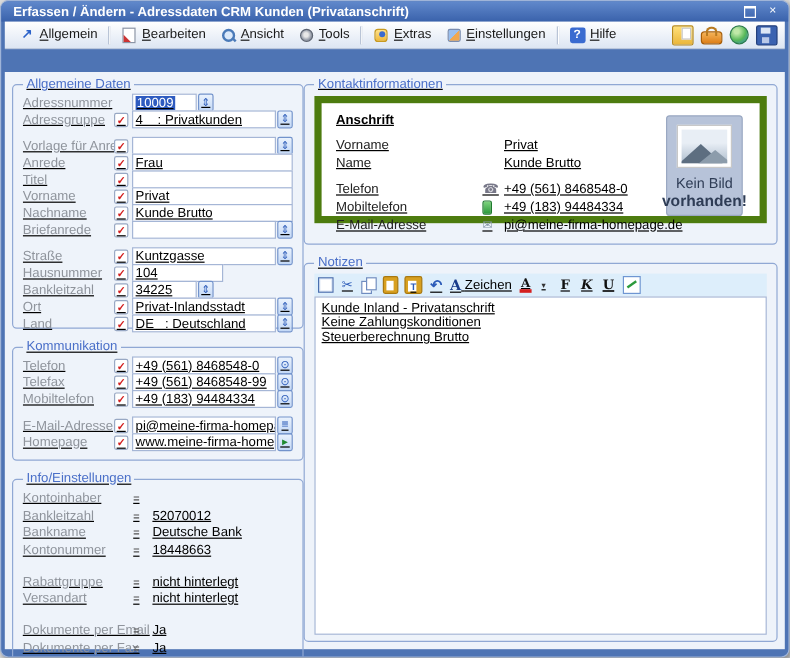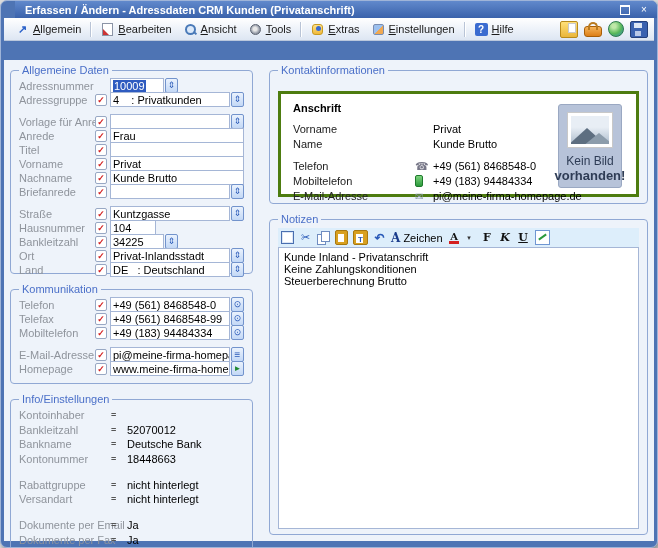--- a/index.html
+++ b/index.html
@@ -1,20 +1,20 @@
 <!DOCTYPE html>
 <html><head>
 <meta charset="utf-8">
 <style>
   html,body{margin:0;padding:0;width:658px;height:548px;overflow:hidden;background:#dcdcdc;
     font-family:"Liberation Sans",sans-serif;font-size:11px;color:#000;}
   .window{position:absolute;inset:0;background:#4e74b4;border:1px solid #9fb4d8;border-radius:7px;
     box-shadow:2px 3px 5px rgba(0,0,0,.35);overflow:hidden;box-sizing:border-box;}
   
-  .titlebar{position:absolute;left:14px;right:0;top:0;height:17px;
+  .titlebar{position:absolute;left:0;right:0;top:0;height:17px;
     background:linear-gradient(#6189cc,#3a62ab);display:flex;align-items:center;padding:0 6px 0 10px;box-sizing:border-box;}
   .titlebar .ttl{color:#fff;font-weight:bold;font-size:11px;flex:1;white-space:nowrap;overflow:hidden;}
   .winbtn{width:14px;height:12px;margin-left:5px;display:flex;align-items:center;justify-content:center;
     color:#fff;font-size:10px;line-height:10px;cursor:default;}
   .restore-glyph{width:8px;height:7px;border:1px solid #fff;border-top:2px solid #fff;background:transparent;}
   
   .menubar{position:absolute;left:3px;right:3px;top:17px;height:23px;
     background:linear-gradient(#ffffff,#dde6f3);border-bottom:1px solid #bac7dc;
     display:flex;align-items:center;padding:0 6px;box-sizing:border-box;}
   .mitem{display:flex;align-items:center;gap:4px;padding:2px 6px;border-radius:2px;color:#1a1a1a;white-space:nowrap;}
@@ -45,53 +45,53 @@
   .ti-save::after{content:"";position:absolute;left:4px;bottom:1px;width:6px;height:5px;background:#b8c8e8;}
   
   .tabstrip{position:absolute;left:3px;right:3px;top:40px;height:19px;background:linear-gradient(#6c87ae,#5a769f);
     display:flex;align-items:flex-end;padding:0 0 0 6px;box-sizing:border-box;}
   .tab{padding:2px 9px 2px 9px;border:1px solid #8aa0c0;border-bottom:none;border-radius:3px 3px 0 0;
     margin-right:2px;white-space:nowrap;font-size:11px;}
   .tab.active{background:#eef3fa;color:#000;position:relative;top:0;}
   .tab.inactive{background:linear-gradient(#e4eaf4,#c6d2e4);color:#222;position:relative;top:1px;padding-top:1px;}
   
   .content{position:absolute;left:3px;right:3px;top:59px;bottom:6px;background:#eef3fa;
-    padding:4px 6px 6px 6px;box-sizing:border-box;display:flex;gap:16px;}
+    padding:4px 6px 6px 6px;box-sizing:border-box;display:flex;gap:0;text-decoration:underline;}
   .col-left{width:243px;flex:none;display:flex;flex-direction:column;}
   .col-right{flex:1;display:flex;flex-direction:column;min-width:0;}
   fieldset{border:1px solid #90a8d4;border-radius:4px;margin:0 0 9px 0;padding:2px 8px 5px 8px;min-inline-size:0;}
   legend{color:#4a6fc8;padding:0 3px;font-size:11px;}
   .fs-general{height:201px;flex:none;}
   .fs-komm{height:92px;flex:none;}
   .fs-info{flex:1;margin-bottom:0;}
   .fs-contact{height:131px;flex:none;}
   .fs-notes{flex:1;margin-bottom:0;display:flex;flex-direction:column;}
   
   .frow{display:flex;align-items:center;height:13px;margin:1px 0;}
   .frow .lbl{width:76px;flex:none;color:#8f949c;white-space:nowrap;overflow:hidden;}.gap7{height:7px;}.gap10{height:10px;}
   .chk{width:12px;height:12px;flex:none;background:#fff;border:1px solid #98a8c4;border-radius:2px;
     color:#d22020;font-weight:bold;font-size:9px;line-height:11px;text-align:center;margin-right:3px;box-sizing:border-box;}
   .chkspace{width:15px;flex:none;}
   .ibox{flex:1;height:15px;border:1px solid #a5b6d6;background:#fff;display:flex;align-items:center;
     padding:0 2px;box-sizing:border-box;color:#000;white-space:pre;overflow:hidden;min-width:0;}
   .ibox.w52{flex:none;width:54px;}
-  .ibox.w64{flex:none;width:46px;}
+  .ibox.w64{flex:none;width:76px;}
   .sel{background:#2e5bc0;color:#fff;padding:0 1px;}
   .dd{width:13px;height:15px;flex:none;border:1px solid #7293cc;background:linear-gradient(#eaf2fd,#c3d8f6);
     color:#2a5ab8;font-size:9px;line-height:13px;text-align:center;border-radius:2px;margin-left:1px;box-sizing:border-box;}
   .dd.mail{font-size:10px;font-weight:bold;}
   .dd.web{color:#1f8a2f;font-size:8px;}
   .flexspacer{flex:1;}
   
   .irow{display:flex;align-items:center;height:13px;margin:1.5px 0;}
   .irow .lbl{width:92px;flex:none;color:#8f949c;white-space:nowrap;}
   .irow .eq{width:16px;flex:none;color:#555;font-weight:bold;font-size:9px;}
   .irow .val{color:#000;white-space:nowrap;}
   
-  .cbox{background:#fff;border:3px solid #4d7c0f;height:106px;margin-top:13px;position:relative;
+  .cbox{background:#fff;border:6px solid #4d7c0f;height:106px;margin-top:2px;position:relative;
     padding:8px 12px;box-sizing:border-box;}
   .cheading{font-weight:bold;font-size:11px;margin-bottom:8px;}
   .crow{display:flex;align-items:center;height:14px;margin:1px 0;}
   .crow .lbl{width:122px;flex:none;color:#222;}
   .cic{width:18px;flex:none;display:flex;align-items:center;}
   .ic-phone{color:#778;font-size:11px;line-height:12px;}
   .ic-mobile{width:6px;height:10px;background:linear-gradient(#7ed37e,#2c9a3c);border:1px solid #1d7a2c;border-radius:2px;}
   .ic-mail{color:#8898aa;font-size:10px;}
   .cgap{height:6px;}
   .nophoto{position:absolute;right:14px;top:10px;width:64px;height:84px;background:#b7c3d9;border:1px solid #9aa8c2;

